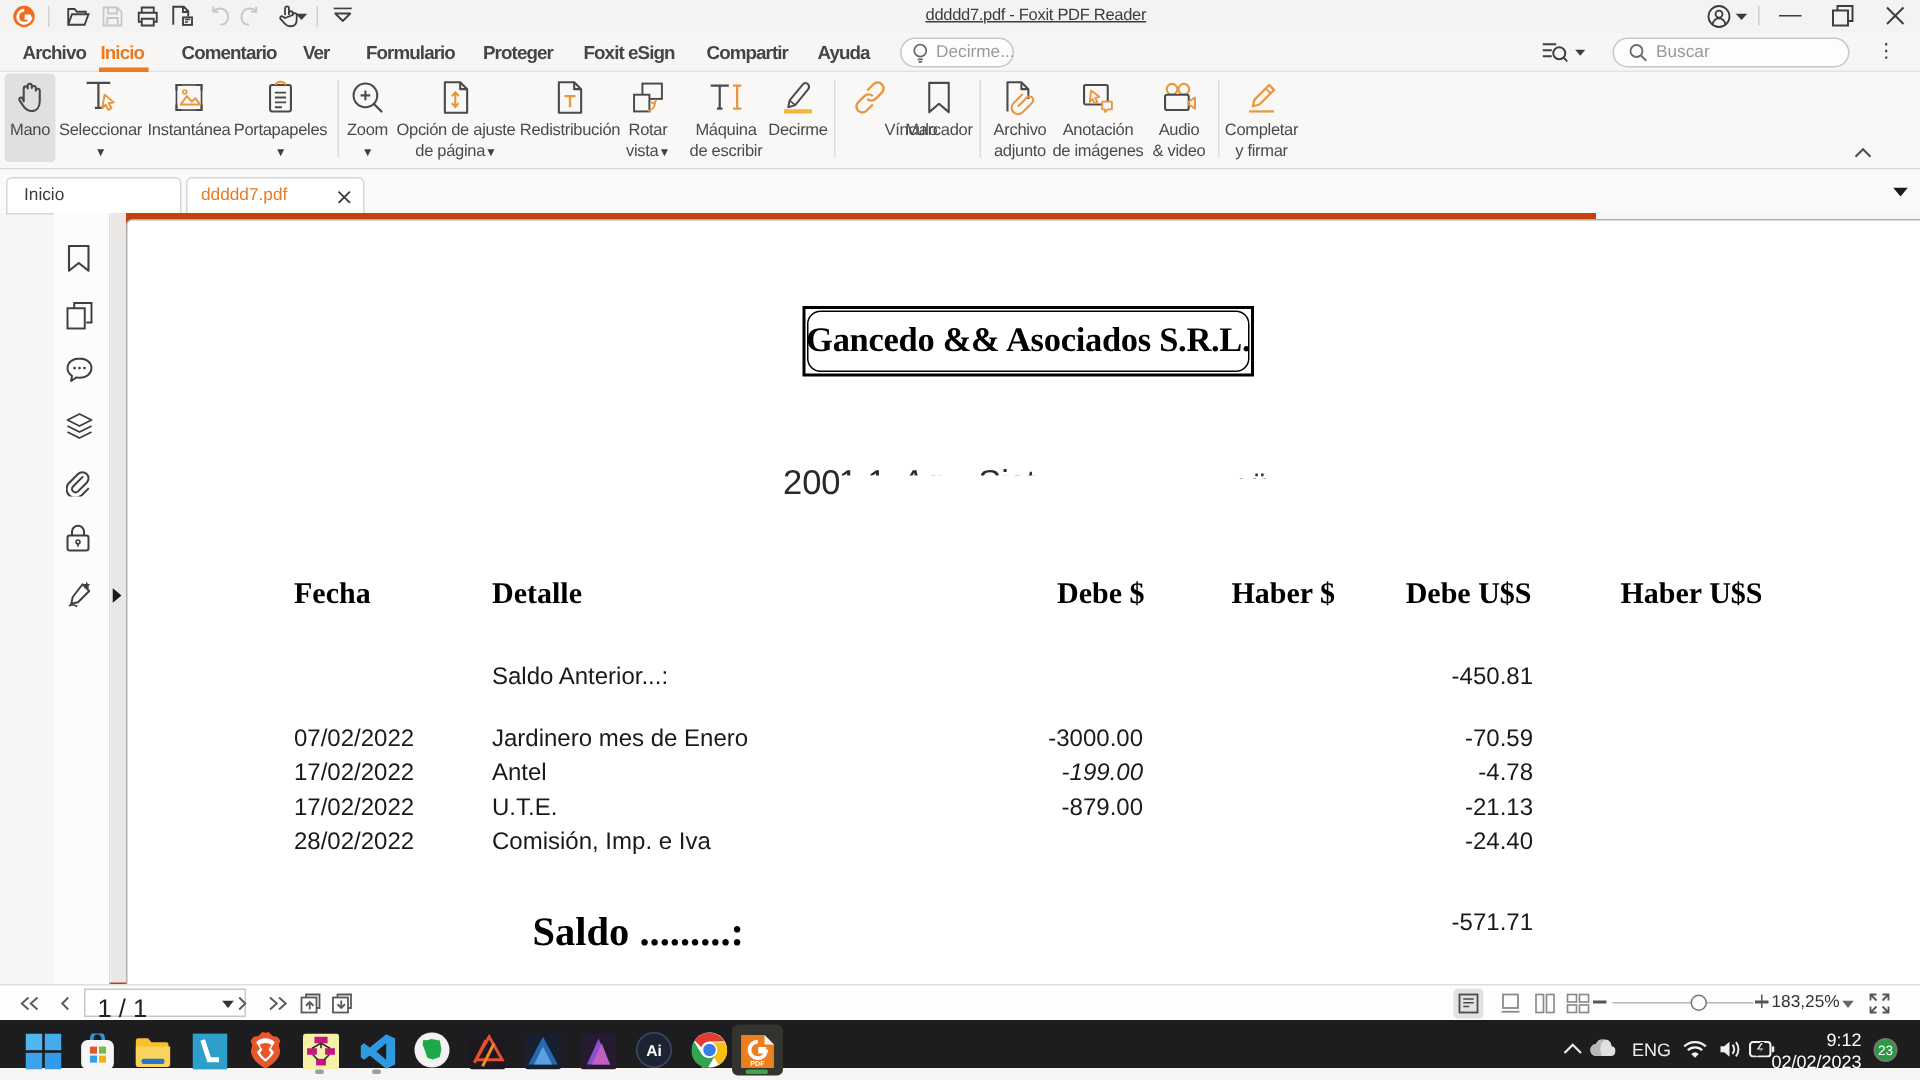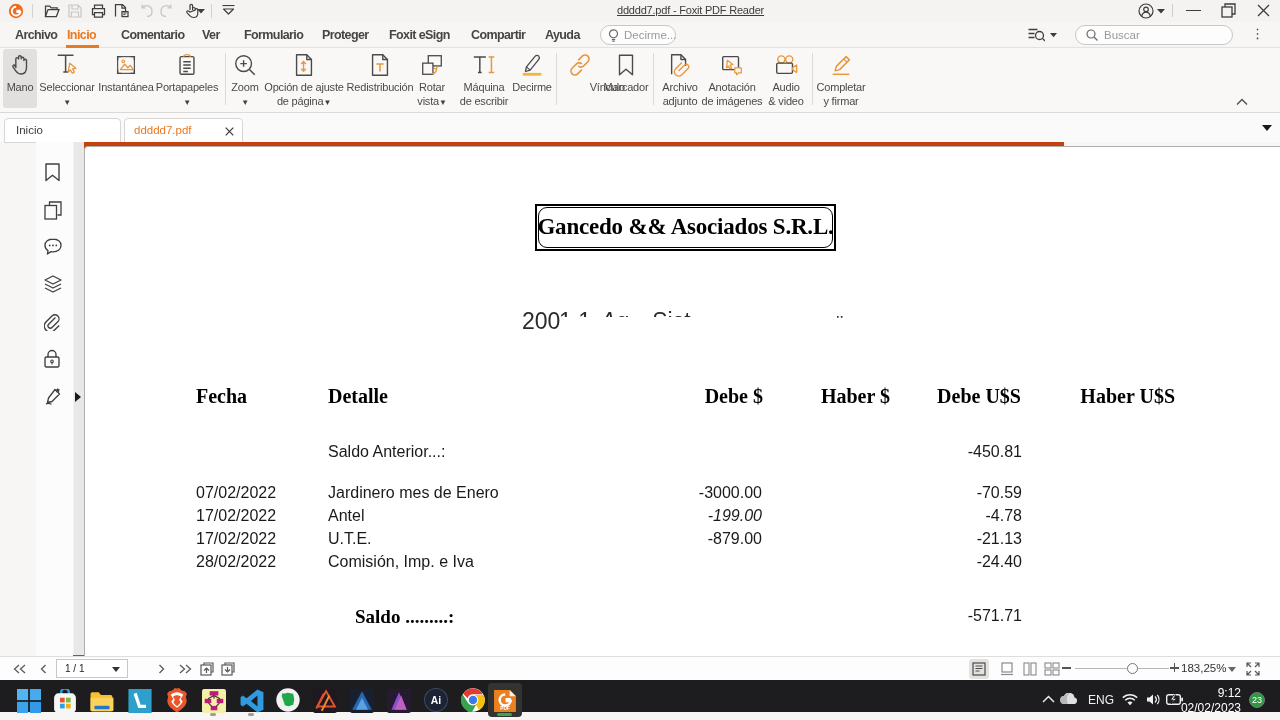--- a/index.html
+++ b/index.html
@@ -396,36 +396,36 @@
 
     <div class="cell" style="left:111px; top:383px;">17/02/2022</div>
     <div class="cell" style="left:243px; top:383px;">U.T.E.</div>
     <div class="cell num" style="left:527px; top:383px; width:150px;">-879.00</div>
     <div class="cell num" style="left:787px; top:383px; width:150px;">-21.13</div>
 
     <div class="cell" style="left:111px; top:406px;">28/02/2022</div>
     <div class="cell" style="left:243px; top:406px;">Comisión, Imp. e Iva</div>
     <div class="cell num" style="left:787px; top:406px; width:150px;">-24.40</div>
 
-    <div class="th" style="left:270px; top:459px; font-size:19px;">Saldo .........:</div>
+    <div class="th" style="left:270px; top:459px; font-size:27px;">Saldo .........:</div>
     <div class="cell num" style="left:787px; top:460px; width:150px;">-571.71</div>
   </div>
   <div id="vscroll"></div>
   <div id="vbtn"></div>
   <div id="vthumb"></div>
 </div>
 
 <div id="statusbar">
   <svg class="sb" style="left:13px;top:7px;" width="13" height="10" viewBox="0 0 13 10">
       <path d="M6 1 L1.5 5 6 9 M12 1 L7.5 5 12 9" fill="none" stroke="#5a5a5a" stroke-width="1.3"></path>
     </svg>
   <svg class="sb" style="left:40px;top:7px;" width="7" height="10" viewBox="0 0 7 10">
       <path d="M5.5 1 L1.5 5 5.5 9" fill="none" stroke="#5a5a5a" stroke-width="1.3"></path>
     </svg>
-  <div class="sb" style="left:56px; top:2px; width:72px; height:19px; border:1px solid #c9c7c5; background:#fff; font-size:10px; color:#222; padding:2.5px 0 0 8px;">1 / 1
+  <div class="sb" style="left:56px; top:2px; width:108px; height:19px; border:1px solid #c9c7c5; background:#fff; font-size:17px; color:#222; padding:2.5px 0 0 8px;">1 / 1
     <svg class="abs" style="right:7px;top:7px;" width="8" height="5" viewBox="0 0 8 5">
         <path d="M0 0 h8 L4 5 z" fill="#333"></path>
       </svg>
   </div>
   <svg class="sb" style="left:158px;top:7px;" width="7" height="10" viewBox="0 0 7 10">
       <path d="M1.5 1 L5.5 5 1.5 9" fill="none" stroke="#5a5a5a" stroke-width="1.3"></path>
     </svg>
   <svg class="sb" style="left:179px;top:7px;" width="13" height="10" viewBox="0 0 13 10">
       <path d="M1 1 L5.5 5 1 9 M7 1 L11.5 5 7 9" fill="none" stroke="#5a5a5a" stroke-width="1.3"></path>
     </svg>

